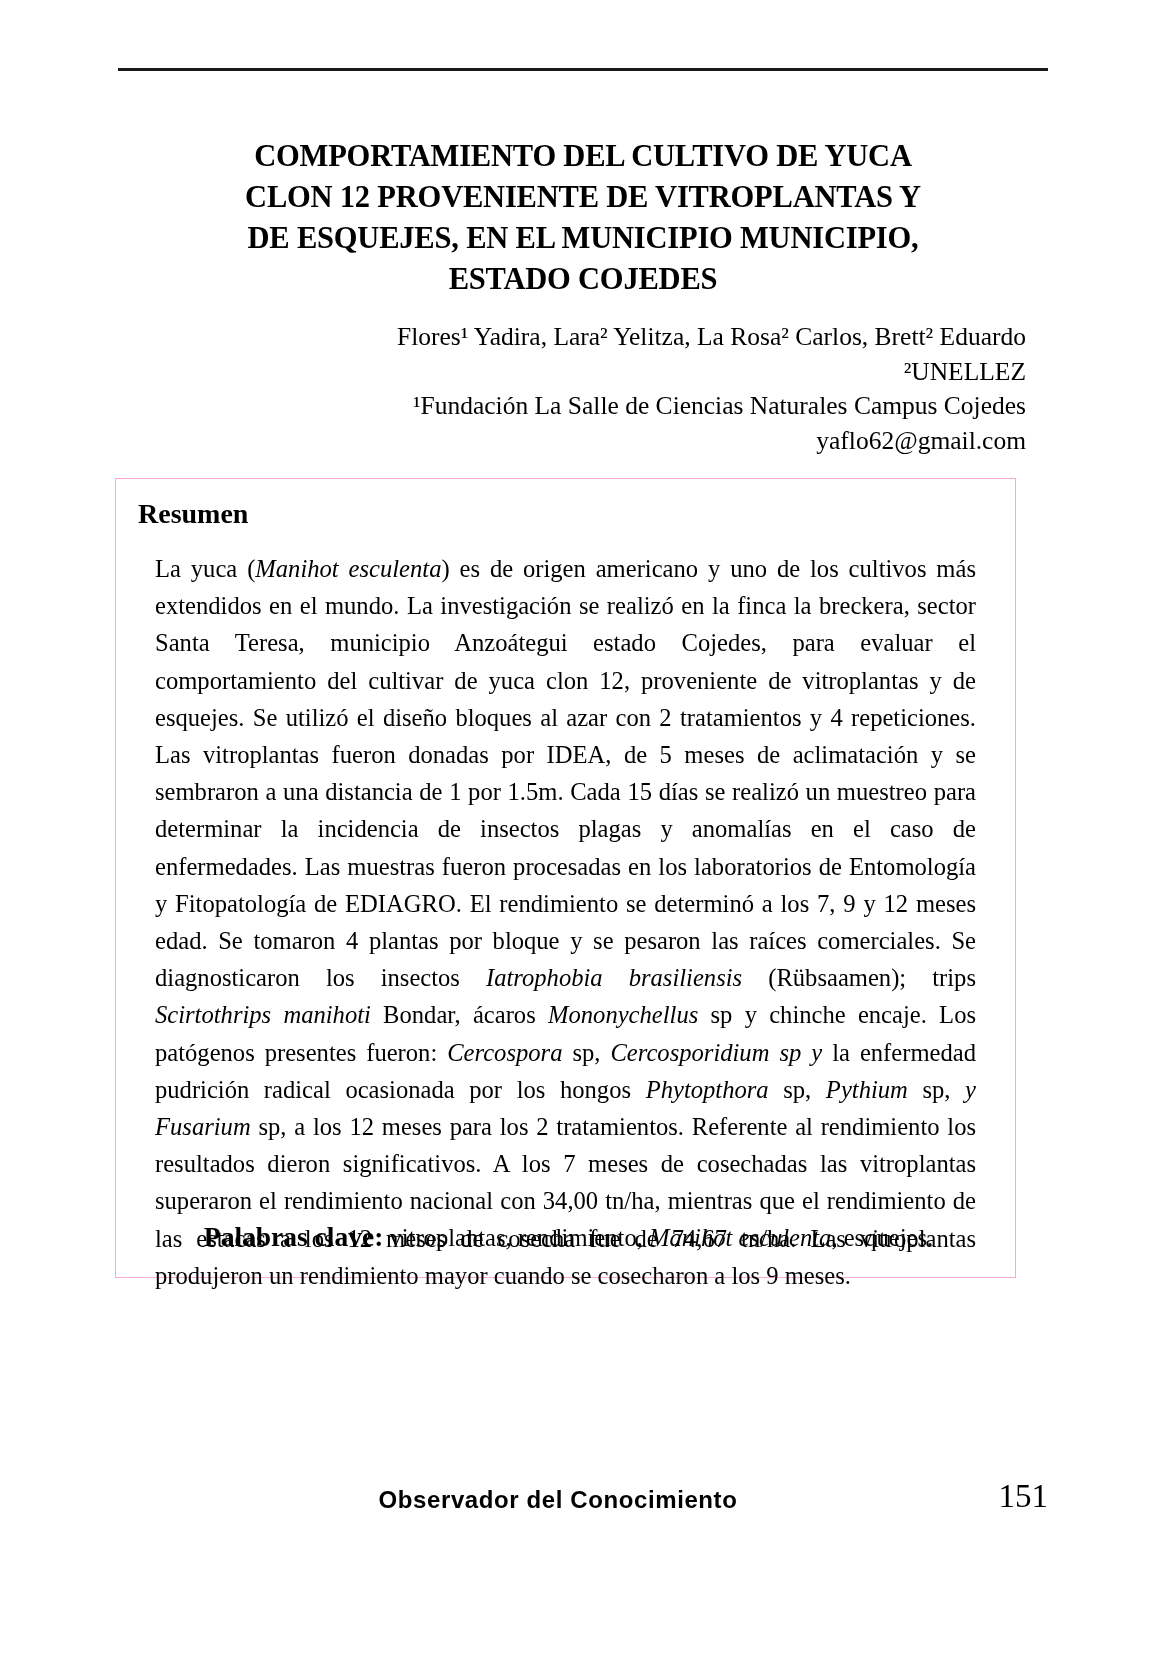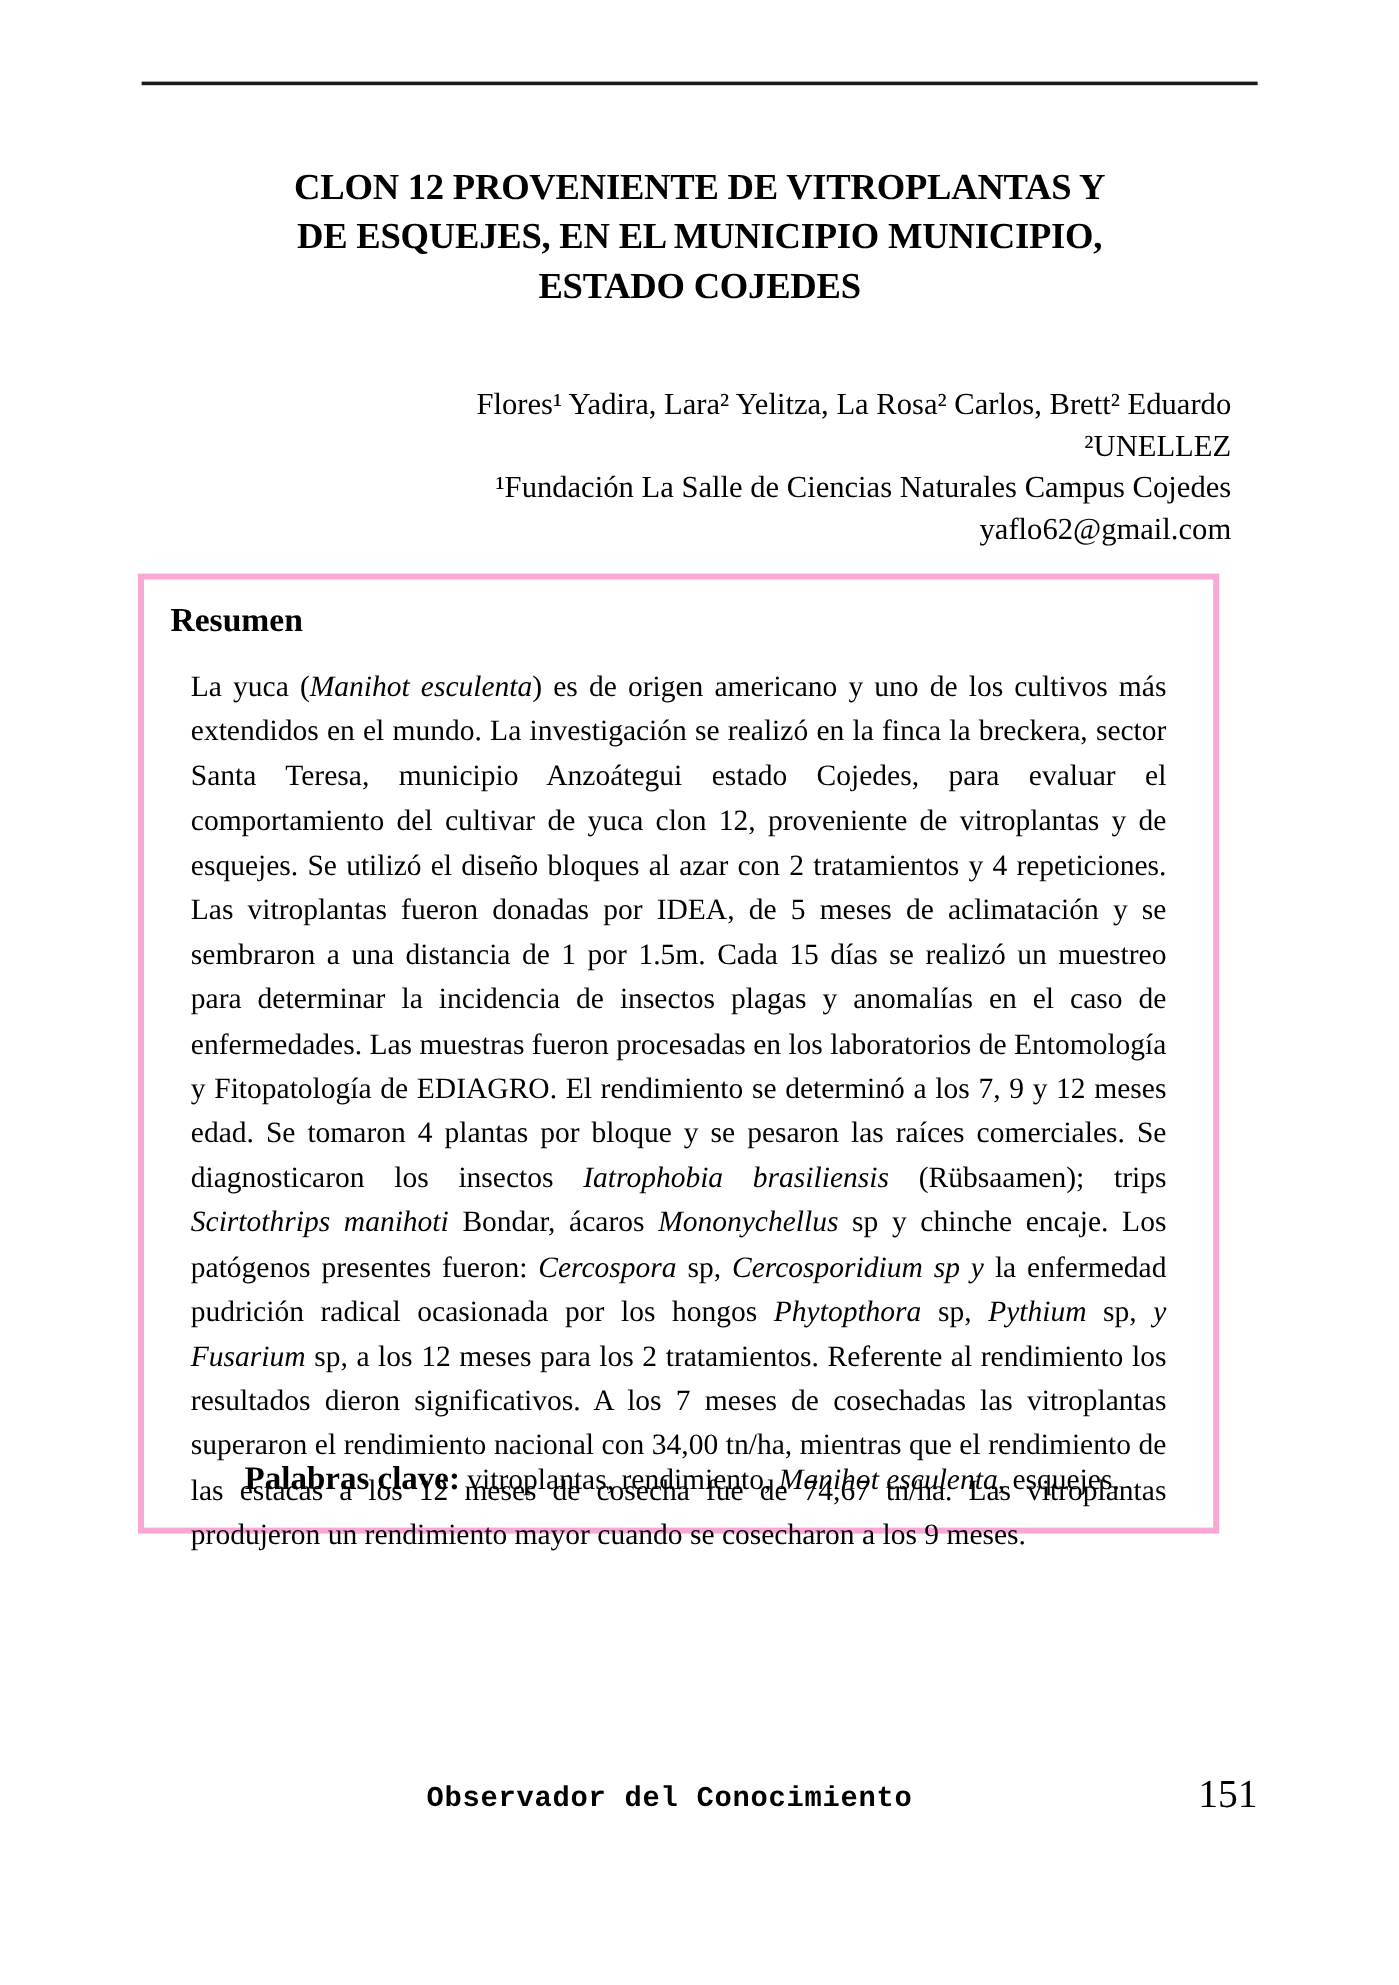--- a/index.html
+++ b/index.html
@@ -63,21 +63,21 @@
     white-space: nowrap;
   }
 
   
   .abstract-box {
     position: absolute;
     left: 115px;
     top: 478px;
     width: 901px;
     height: 800px;
-    border: 5px solid #f9a8d4;
+    border: 1px solid #f9a8d4;
     box-sizing: border-box;
     padding: 14px 22px 10px 22px;
   }
   .abstract-heading {
     font-weight: bold;
     font-size: 28px;
     line-height: 38px;
     margin: 2px 0 4px 0;
   }
   .abstract-body {
@@ -111,41 +111,42 @@
     top: 1486px;
     width: 930px;
     height: 46px;
   }
   .footer-title {
     position: absolute;
     left: 0;
     top: 0;
     width: 880px;
     text-align: center;
-    font-family: Liberation Mono, monospace;
+    font-family: Liberation Sans, sans-serif;
     font-weight: bold;
     font-size: 24px;
     letter-spacing: 0.6px;
   }
   .footer-page {
     position: absolute;
     right: 0;
     top: -8px;
     font-size: 33px;
     text-align: left;
   }
 </style>
 </head>
 <body>
 
 <div class="page">
 
   <div class="top-rule"></div>
 
   <div class="title-block">
+    <div class="title-line">COMPORTAMIENTO DEL CULTIVO DE YUCA</div>
     <div class="title-line">CLON 12 PROVENIENTE DE VITROPLANTAS Y</div>
     <div class="title-line">DE ESQUEJES, EN EL MUNICIPIO MUNICIPIO,</div>
     <div class="title-line">ESTADO COJEDES</div>
   </div>
 
   <div class="authors-block">
     <div class="author-line">Flores¹ Yadira, Lara² Yelitza,  La Rosa² Carlos, Brett² Eduardo</div>
     <div class="author-line">²UNELLEZ</div>
     <div class="author-line">¹Fundación La Salle de Ciencias Naturales Campus Cojedes</div>
     <div class="author-line">yaflo62@gmail.com</div>

